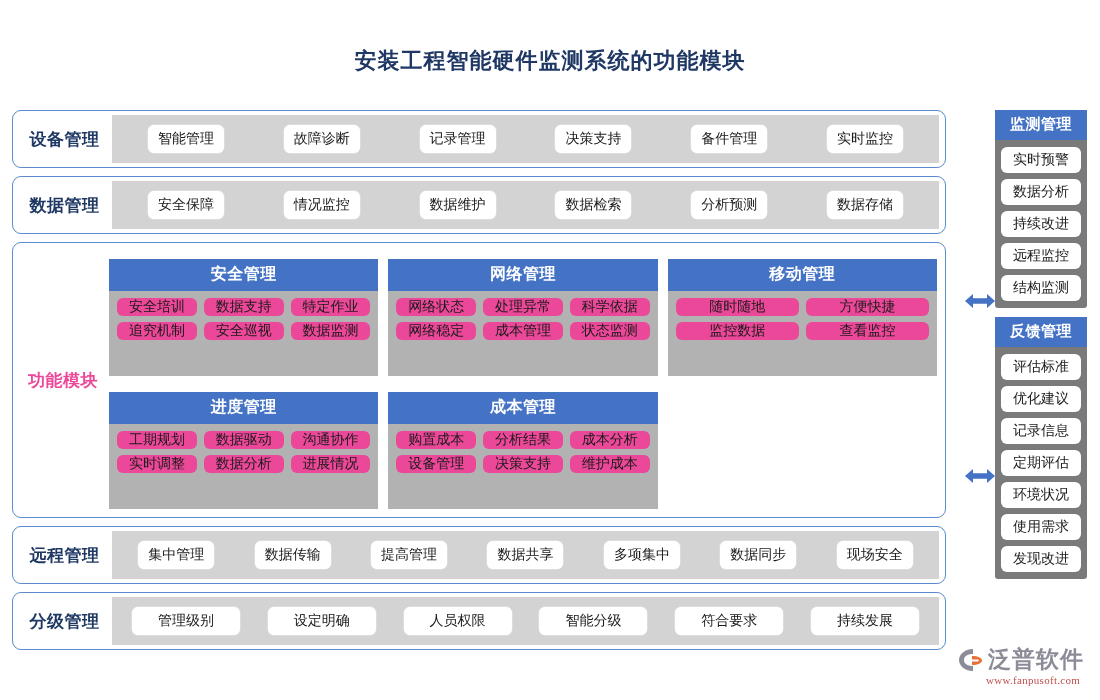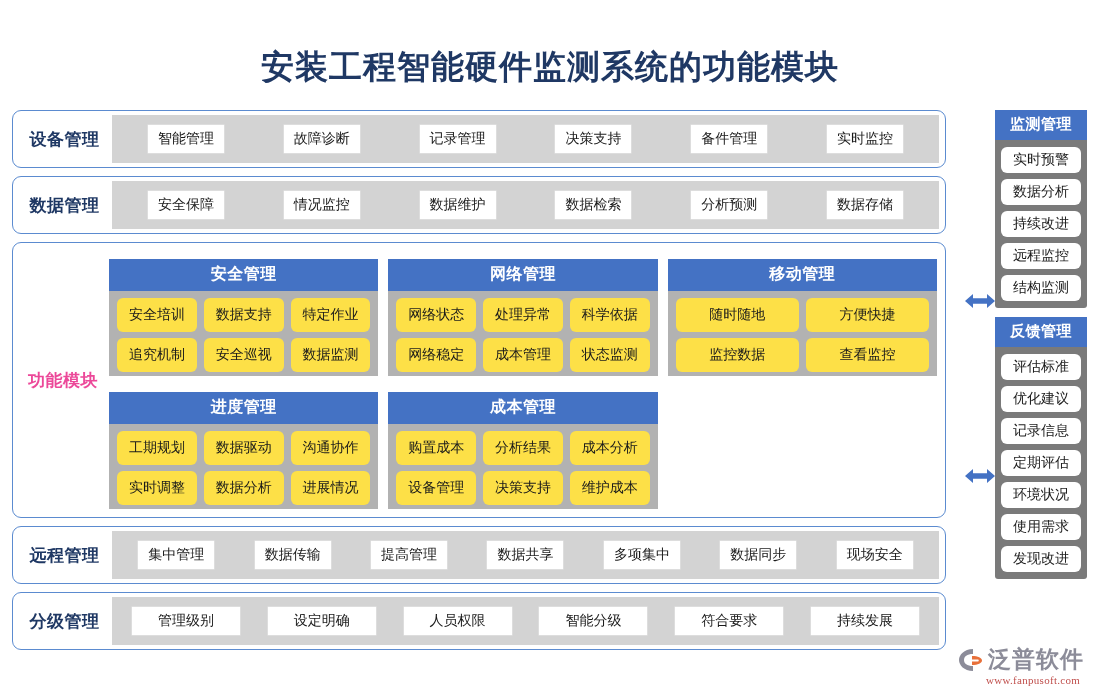--- a/index.html
+++ b/index.html
@@ -9,21 +9,21 @@
     height: 700px;
     background: #ffffff;
     font-family: "Liberation Sans", "DejaVu Sans", sans-serif;
     overflow: hidden;
     position: relative;
   }
 
   
   .page-title {
     text-align: center;
-    font-size: 33px;
+    font-size: 22px;
     font-weight: bold;
     color: #1F3864;
     letter-spacing: 1px;
     padding-top: 50px;
     padding-bottom: 0;
     line-height: 1;
   }
 
   
   .layout {
@@ -65,21 +65,21 @@
   .band-strip {
     flex: 1;
     background: #d3d3d3;
     display: flex;
     align-items: center;
     justify-content: space-around;
     padding: 0 6px;
   }
   .chip {
     background: #ffffff;
-    border-radius: 0;
+    border-radius: 6px;
     font-size: 14px;
     color: #1a1a1a;
     padding: 5px 10px;
     white-space: nowrap;
     text-align: center;
     box-shadow: 0 0 0 0.5px #e8e8e8;
   }
   .chip.wide { min-width: 108px; }
 
   
@@ -132,25 +132,25 @@
     justify-content: flex-start;
     gap: 6px;
     padding: 7px 8px 10px;
   }
   .module-row {
     display: flex;
     gap: 7px;
     justify-content: center;
   }
   .mchip {
-    background: #fde047;
+    background: #ec4899;
     border-radius: 6px;
     font-size: 14px;
     color: #1a1a1a;
-    padding: 8px 8px;
+    padding: 0 8px;
     white-space: nowrap;
     flex: 1;
     text-align: center;
   }
 
   
   .right-col {
     position: absolute;
     left: 995px;
     top: 110px;

